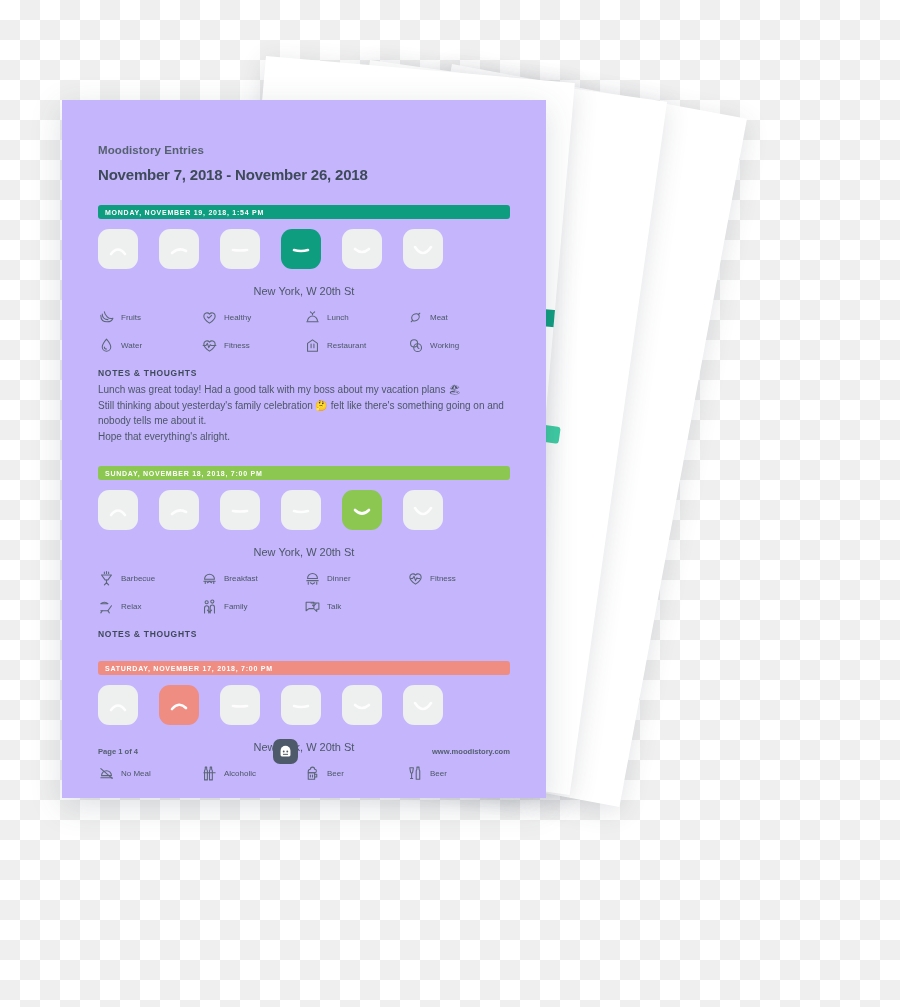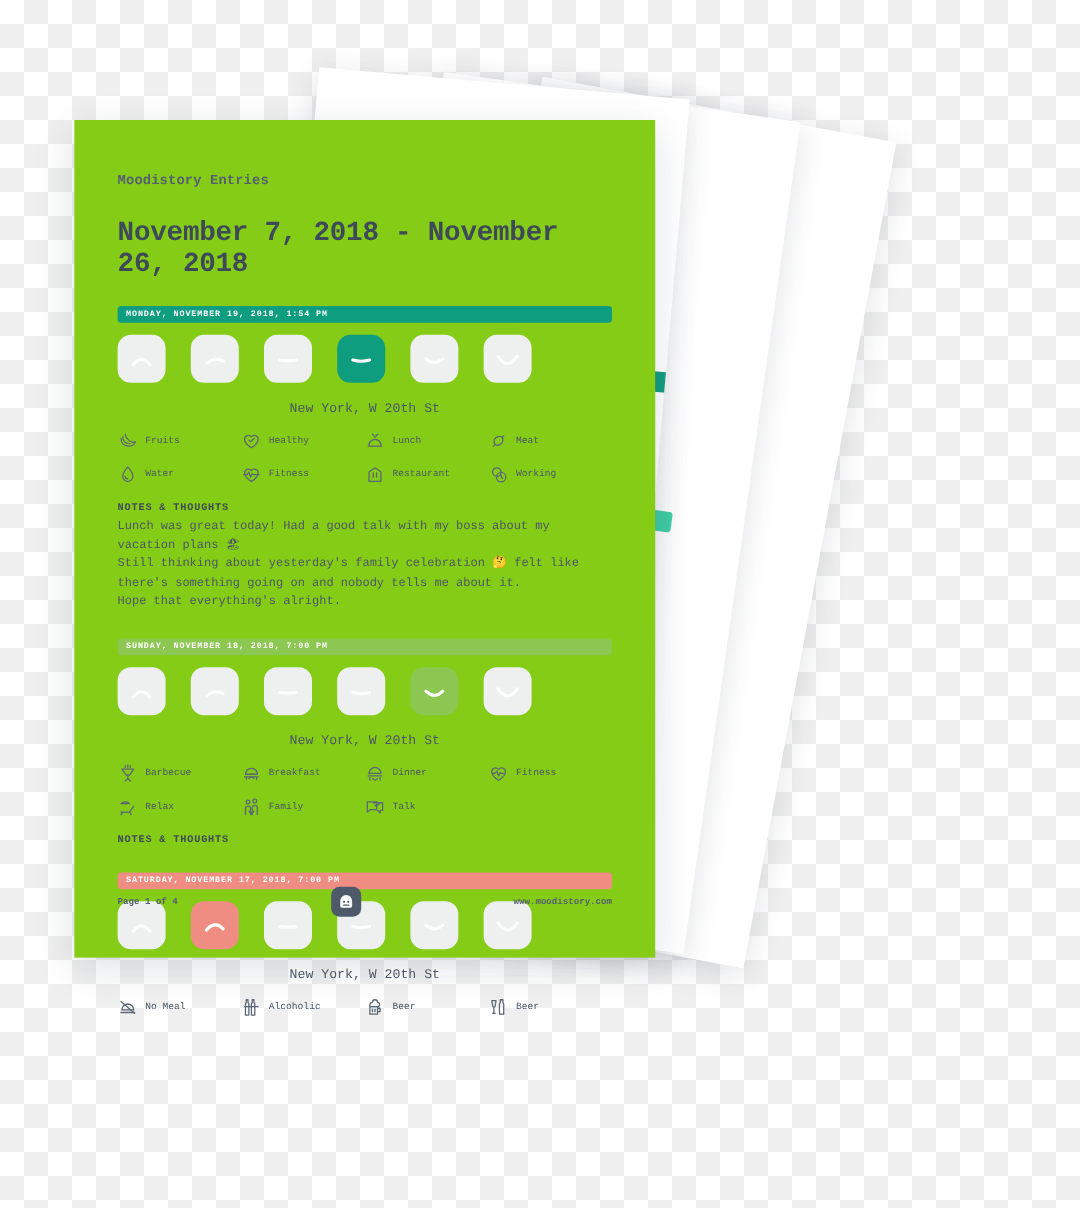--- a/index.html
+++ b/index.html
@@ -54,37 +54,36 @@
 
   #bgpage4 { width: 300px; height: 700px; left: 452px; top: 64px; transform: rotate(10.5deg); transform-origin: top left; }
   #bgpage3 { width: 300px; height: 700px; left: 370px; top: 60px; transform: rotate(8deg); transform-origin: top left; }
   #bgpage2 { width: 310px; height: 710px; left: 266px; top: 56px; transform: rotate(5deg); transform-origin: top left; }
 
   
   #front-page {
     position: absolute;
     left: 62px; top: 100px;
     width: 484px; height: 698px;
-    background: #84cc16;
+    background: #c4b5fd;
     box-shadow: 0 8px 30px rgba(60,70,90,.17);
     padding: 44px 36px 0 36px;
-    font-family: Liberation Mono, monospace;
   }
 
   .doc-kicker {
     font-size: 11.5px;
     font-weight: 700;
     color: #56616f;
     letter-spacing: .1px;
   }
   .doc-title {
-    font-size: 23px;
+    font-size: 15px;
     font-weight: 700;
     color: #3f4a59;
-    margin-top: 24px;
+    margin-top: 10px;
     letter-spacing: -.2px;
   }
 
   .entry { margin-top: 22px; }
   .entry-bar {
     height: 14px;
     border-radius: 3px;
     display: flex;
     align-items: center;
     padding-left: 7px;

